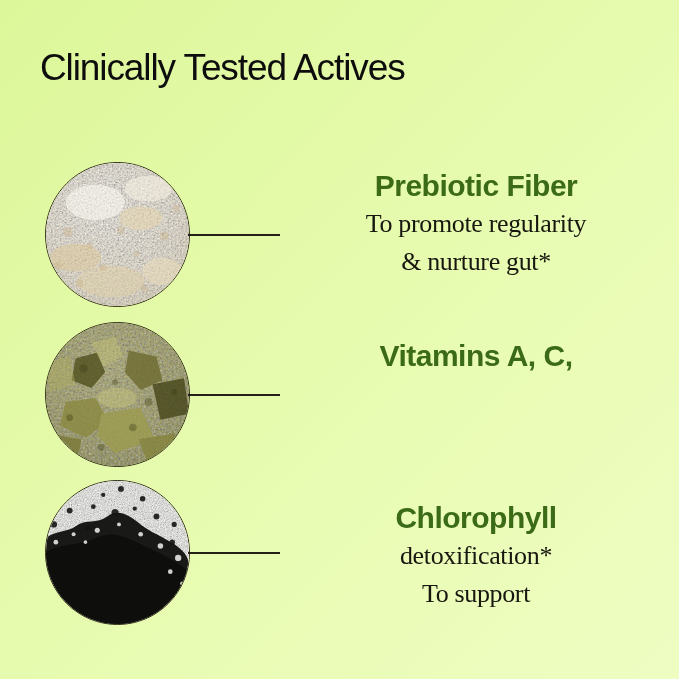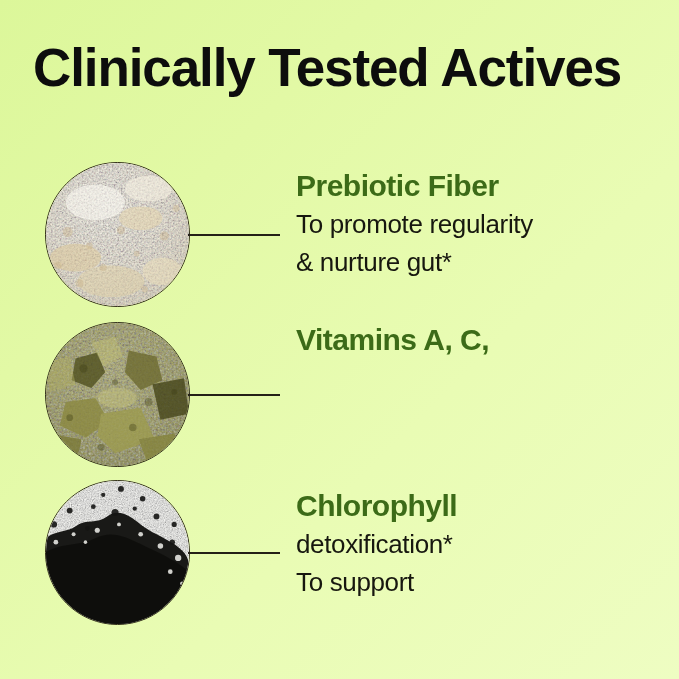--- a/index.html
+++ b/index.html
@@ -17,26 +17,26 @@
     position: relative;
     width: 679px;
     height: 679px;
     background: linear-gradient(135deg, #dcf79a 0%, #e2f9a5 28%, #e9fcb4 62%, #eefdc2 100%);
     overflow: hidden;
   }
 
   
   #page-title {
     position: absolute;
-    left: 33px;
+    left: 40px;
     top: 40px;
     width: 600px;
-    font-size: 53px;
+    font-size: 37px;
     line-height: 56px;
-    font-weight: 700;
+    font-weight: 400;
     letter-spacing: -1.1px;
     color: #0d0d0d;
     white-space: nowrap;
   }
 
   
   .feature-row {
     position: absolute;
     left: 0;
     width: 679px;
@@ -68,46 +68,48 @@
     height: 1.6px;
     background: #242017;
   }
 
   
   .feature-text {
     position: absolute;
     left: 296px;
     top: 0;
     width: 360px;
+    text-align: center;
   }
   .feature-title {
     color: #3c6b18;
     font-size: 30px;
     line-height: 36px;
     font-weight: 800;
     letter-spacing: -0.5px;
     margin: 0;
   }
   .feature-title .light {
     font-weight: 700;
   }
   .feature-desc {
     color: #17170f;
     font-size: 26px;
     line-height: 36px;
     font-weight: 400;
     letter-spacing: -0.35px;
     margin: 0;
     padding-top: 2px;
+    font-family: Liberation Serif, serif;
   }
 
   
   #feature-row-0 .feature-text { top: 6px; }
-  #feature-row-1 .feature-text { top: 0px; }
-  #feature-row-2 .feature-text { top: 8px; }
+  #feature-row-1 .feature-text { top: 16px; }
+  #feature-row-2 .feature-text { top: 20px; }
 </style>
 </head>
 <body>
 
 <div id="infographic">
 
   <div id="page-title">Clinically Tested Actives</div>
 
   <div class="feature-row" id="feature-row-0">
 

